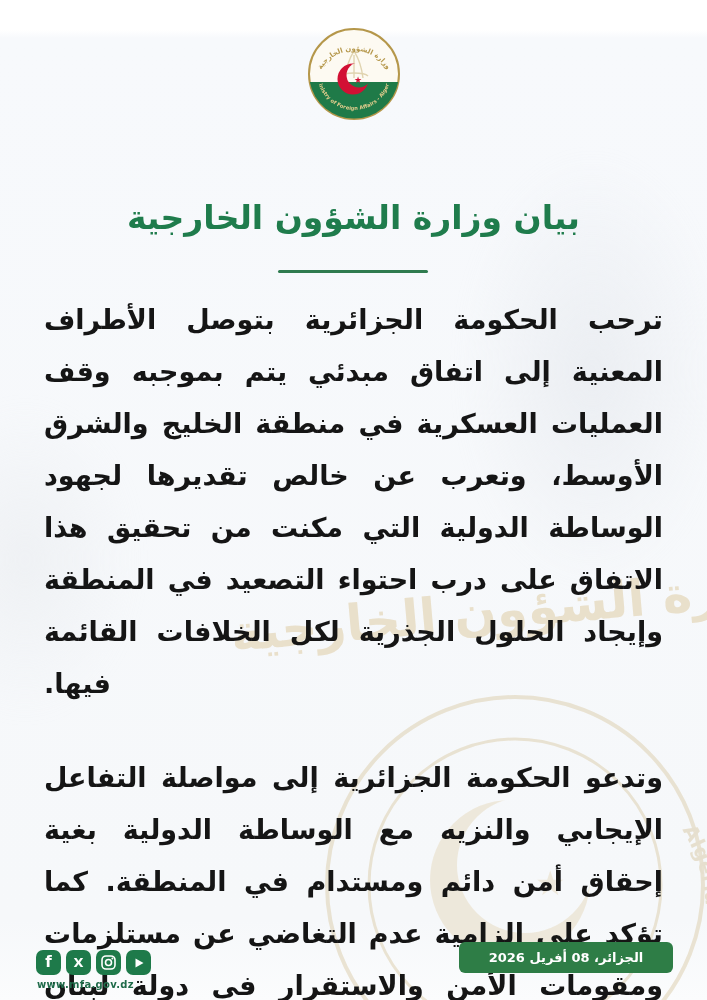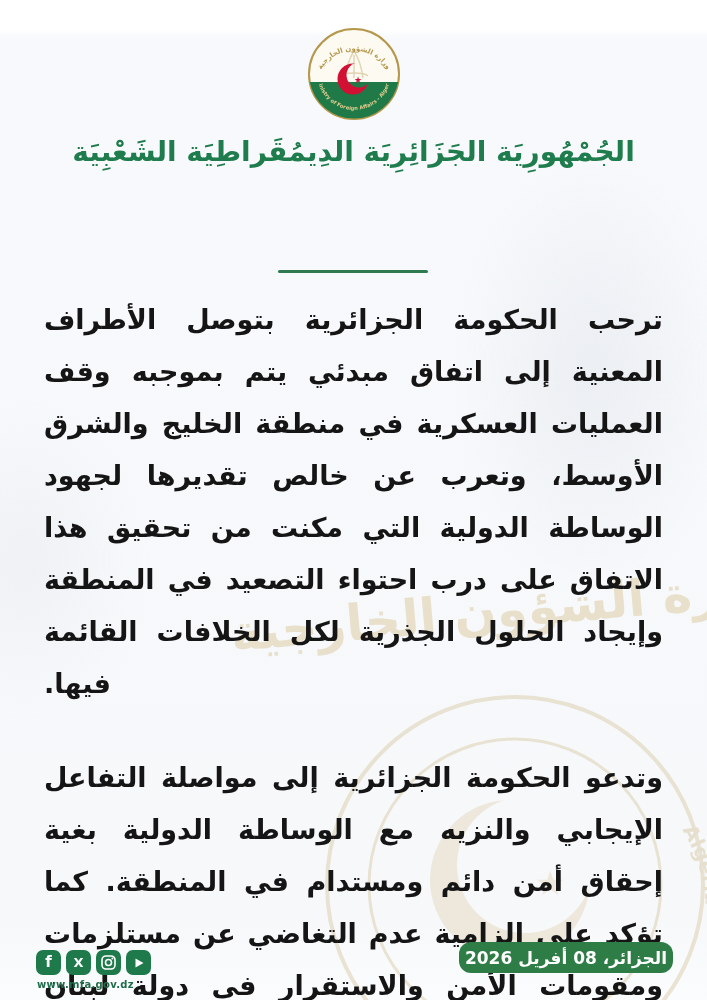--- a/index.html
+++ b/index.html
@@ -47,23 +47,23 @@
     display:flex;align-items:center;justify-content:center;text-decoration:none;
     font-weight:700;font-size:15px;line-height:1;
   }
   .social-btn svg{display:block;}
   .site-url{
     position:absolute;left:37px;top:979px;color:#1f6b4a;
     font-size:10px;font-weight:700;letter-spacing:.3px;
   }
   .date-badge{
     position:absolute;right:34px;top:942px;width:214px;height:31px;
-    background:#2e7d46;border-radius:12px;color:#ffffff;direction:rtl;
+    background:#2e7d46;border-radius:6px;color:#ffffff;direction:rtl;
     display:flex;align-items:center;justify-content:center;
-    font-size:17px;font-weight:700;
+    font-size:13px;font-weight:700;
   }
 </style>
 </head>
 <body>
 
 <div class="page">
 
   <div class="ghost-a"></div>
   <div class="ghost-b"></div>
 
@@ -114,22 +114,22 @@
     <text x="48" y="57" font-size="9" fill="#d21034">★</text>
 
     <text font-size="7" fill="#b5974a" font-weight="bold">
       <textPath href="#arcTop" startOffset="50%" text-anchor="middle">وزارة الشؤون الخارجية</textPath>
     </text>
     <text font-size="5.2" fill="#e3cd8d" font-weight="bold">
       <textPath href="#arcBot" startOffset="50%" text-anchor="middle">Ministry of Foreign Affairs - Algeria</textPath>
     </text>
   </svg>
 
-  <div class="republic-title">الجُمْهُورِيَة الجَزَائِرِيَة الدِيمُقَراطِيَة الشَعْبِيَة</div>
 
+  <div class="statement-title">بيان وزارة الشؤون الخارجية</div>
 
   <div class="title-divider"></div>
 
   <div class="statement-body">
     <p>ترحب الحكومة الجزائرية بتوصل الأطراف المعنية إلى اتفاق مبدئي يتم بموجبه وقف العمليات العسكرية في منطقة الخليج والشرق الأوسط، وتعرب عن خالص تقديرها لجهود الوساطة الدولية التي مكنت من تحقيق هذا الاتفاق على درب احتواء التصعيد في المنطقة وإيجاد الحلول الجذرية لكل الخلافات القائمة فيها.</p>
     <p>وتدعو الحكومة الجزائرية إلى مواصلة التفاعل الإيجابي والنزيه مع الوساطة الدولية بغية إحقاق أمن دائم ومستدام في المنطقة. كما تؤكد على إلزامية عدم التغاضي عن مستلزمات ومقومات الأمن والاستقرار في دولة لبنان الشقيقة.</p>
   </div>
 
   <div class="social-row">
     <a class="social-btn">f</a>

